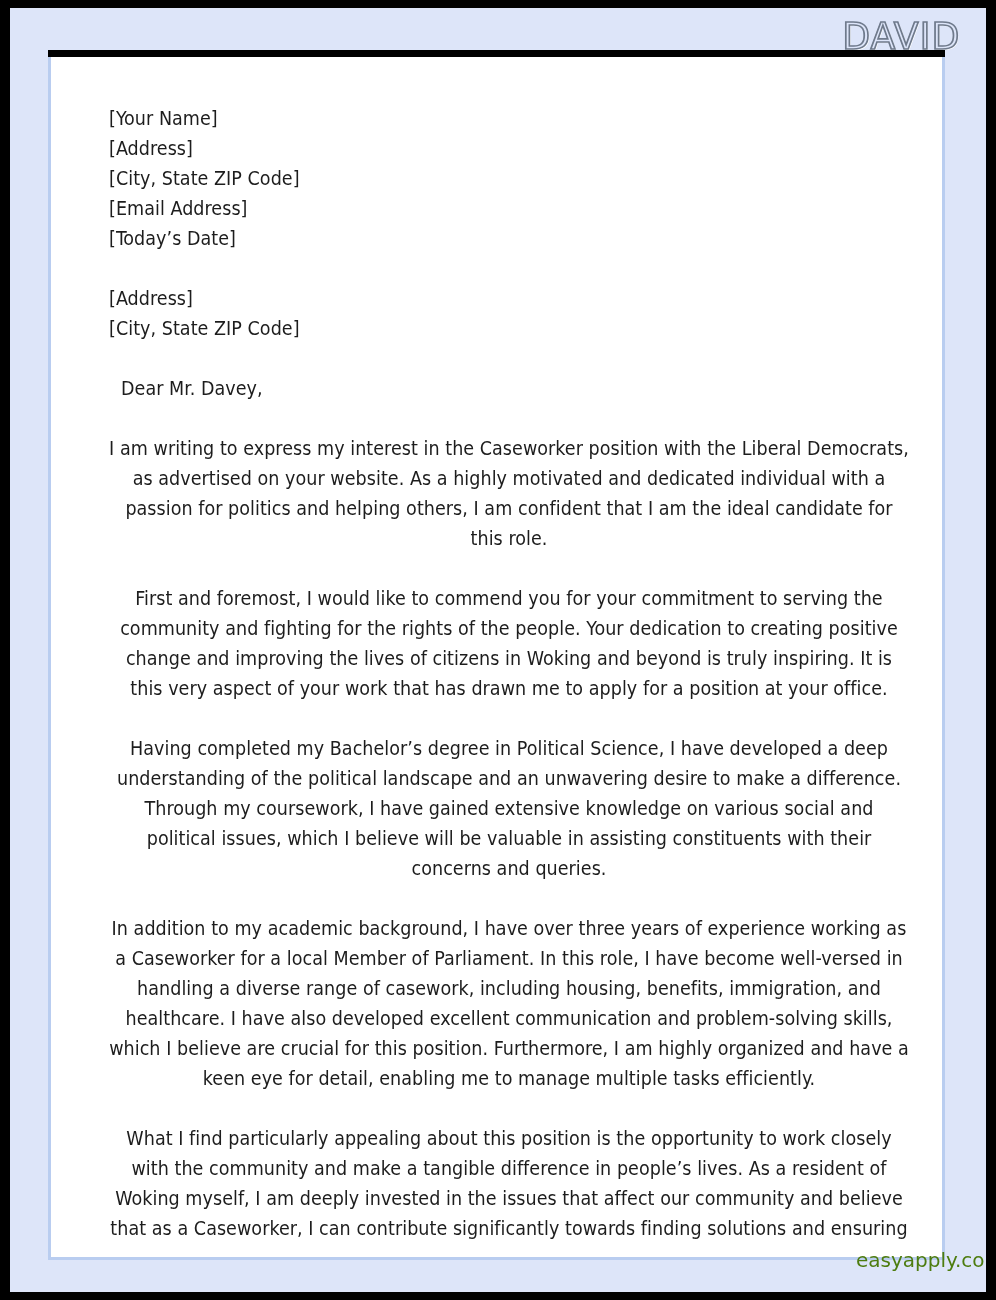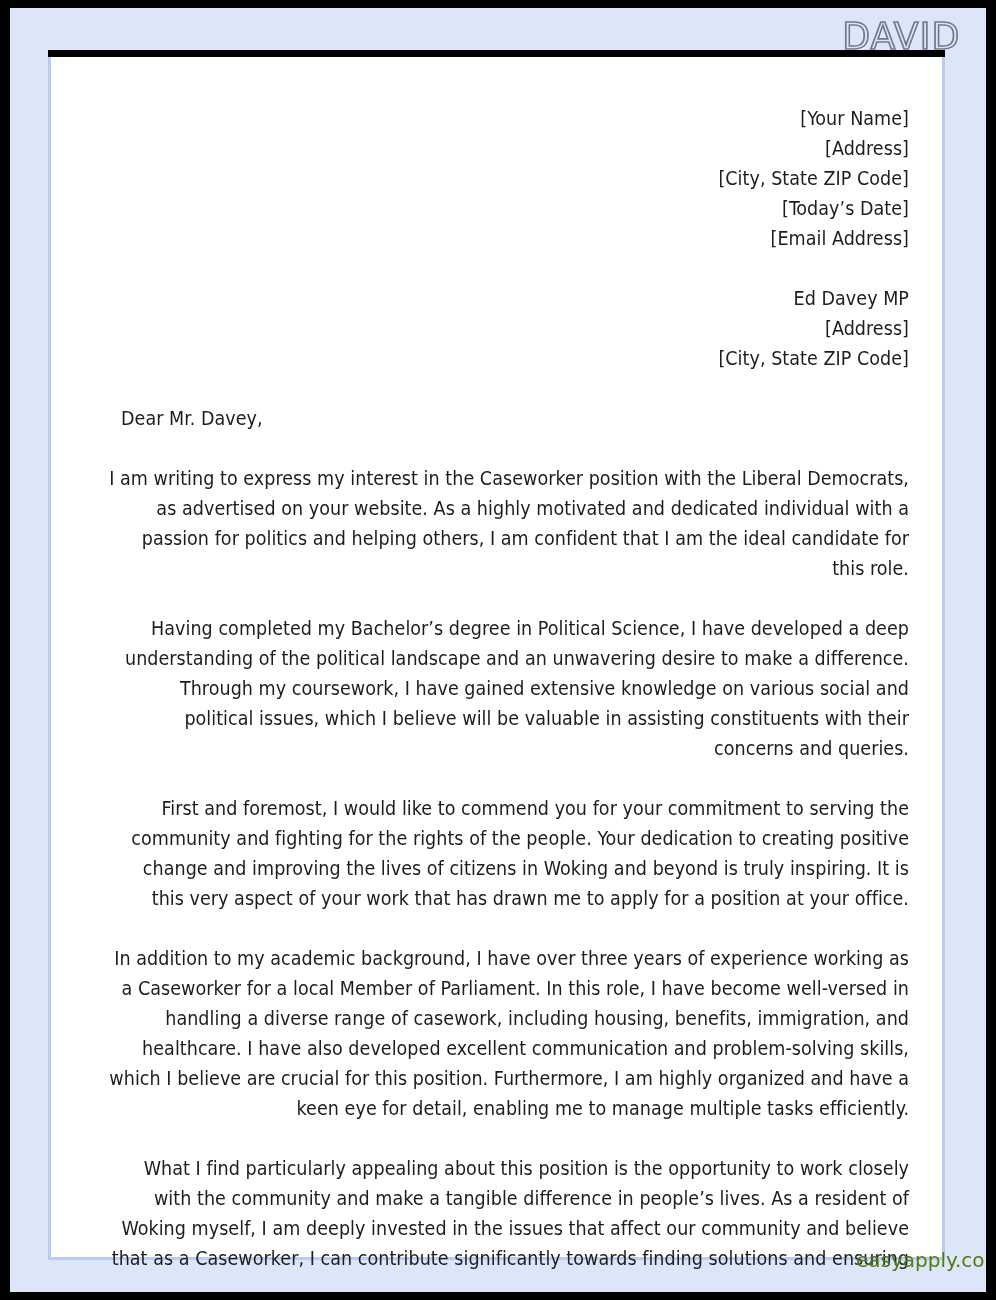--- a/index.html
+++ b/index.html
@@ -90,32 +90,31 @@
     width: 800px;
     font-family: "DejaVu Sans Condensed", "Liberation Sans Narrow", "Liberation Sans", sans-serif;
     font-size: 19.5px;
     line-height: 30px;
     color: #1d1d1d;
     letter-spacing: 0.05px;
   }
 
   .addr-block {
     margin: 0 0 30px 0;
-    text-align: right;
   }
   .addr-line {
     display: block;
     white-space: nowrap;
   }
   .salutation {
     margin: 0 0 30px 12px;
   }
   .body-para {
     margin: 0 0 30px 0;
-    text-align: right;
+    text-align: center;
   }
 
   
   #watermark {
     position: absolute;
     left: 846px;
     top: 1242px;
     font-family: "DejaVu Sans", "Liberation Sans", sans-serif;
     font-size: 20px;
     line-height: 1;
@@ -134,35 +133,34 @@
 
     <div id="letter-page"></div>
     <div id="page-top-rule"></div>
 
     <div id="letter-body">
 
       <div class="addr-block">
         <span class="addr-line">[Your Name]</span>
         <span class="addr-line">[Address]</span>
         <span class="addr-line">[City, State ZIP Code]</span>
+        <span class="addr-line">[Email Address]</span>
         <span class="addr-line">[Today’s Date]</span>
-        <span class="addr-line">[Email Address]</span>
       </div>
 
       <div class="addr-block">
-        <span class="addr-line">Ed Davey MP</span>
         <span class="addr-line">[Address]</span>
         <span class="addr-line">[City, State ZIP Code]</span>
       </div>
 
       <p class="salutation">Dear Mr. Davey,</p>
 
       <p class="body-para">I am writing to express my interest in the Caseworker position with the Liberal Democrats, as advertised on your website. As a highly motivated and dedicated individual with a passion for politics and helping others, I am confident that I am the ideal candidate for this role.</p>
+      <p class="body-para">First and foremost, I would like to commend you for your commitment to serving the community and fighting for the rights of the people. Your dedication to creating positive change and improving the lives of citizens in Woking and beyond is truly inspiring. It is this very aspect of your work that has drawn me to apply for a position at your office.</p>
       <p class="body-para">Having completed my Bachelor’s degree in Political Science, I have developed a deep understanding of the political landscape and an unwavering desire to make a difference. Through my coursework, I have gained extensive knowledge on various social and political issues, which I believe will be valuable in assisting constituents with their concerns and queries.</p>
-      <p class="body-para">First and foremost, I would like to commend you for your commitment to serving the community and fighting for the rights of the people. Your dedication to creating positive change and improving the lives of citizens in Woking and beyond is truly inspiring. It is this very aspect of your work that has drawn me to apply for a position at your office.</p>
       <p class="body-para">In addition to my academic background, I have over three years of experience working as a Caseworker for a local Member of Parliament. In this role, I have become well-versed in handling a diverse range of casework, including housing, benefits, immigration, and healthcare. I have also developed excellent communication and problem-solving skills, which I believe are crucial for this position. Furthermore, I am highly organized and have a keen eye for detail, enabling me to manage multiple tasks efficiently.</p>
       <p class="body-para">What I find particularly appealing about this position is the opportunity to work closely with the community and make a tangible difference in people’s lives. As a resident of Woking myself, I am deeply invested in the issues that affect our community and believe that as a Caseworker, I can contribute significantly towards finding solutions and ensuring</p>
 
     </div>
 
     <div id="watermark">easyapply.com</div>
 
   </div>
 </div>
 

